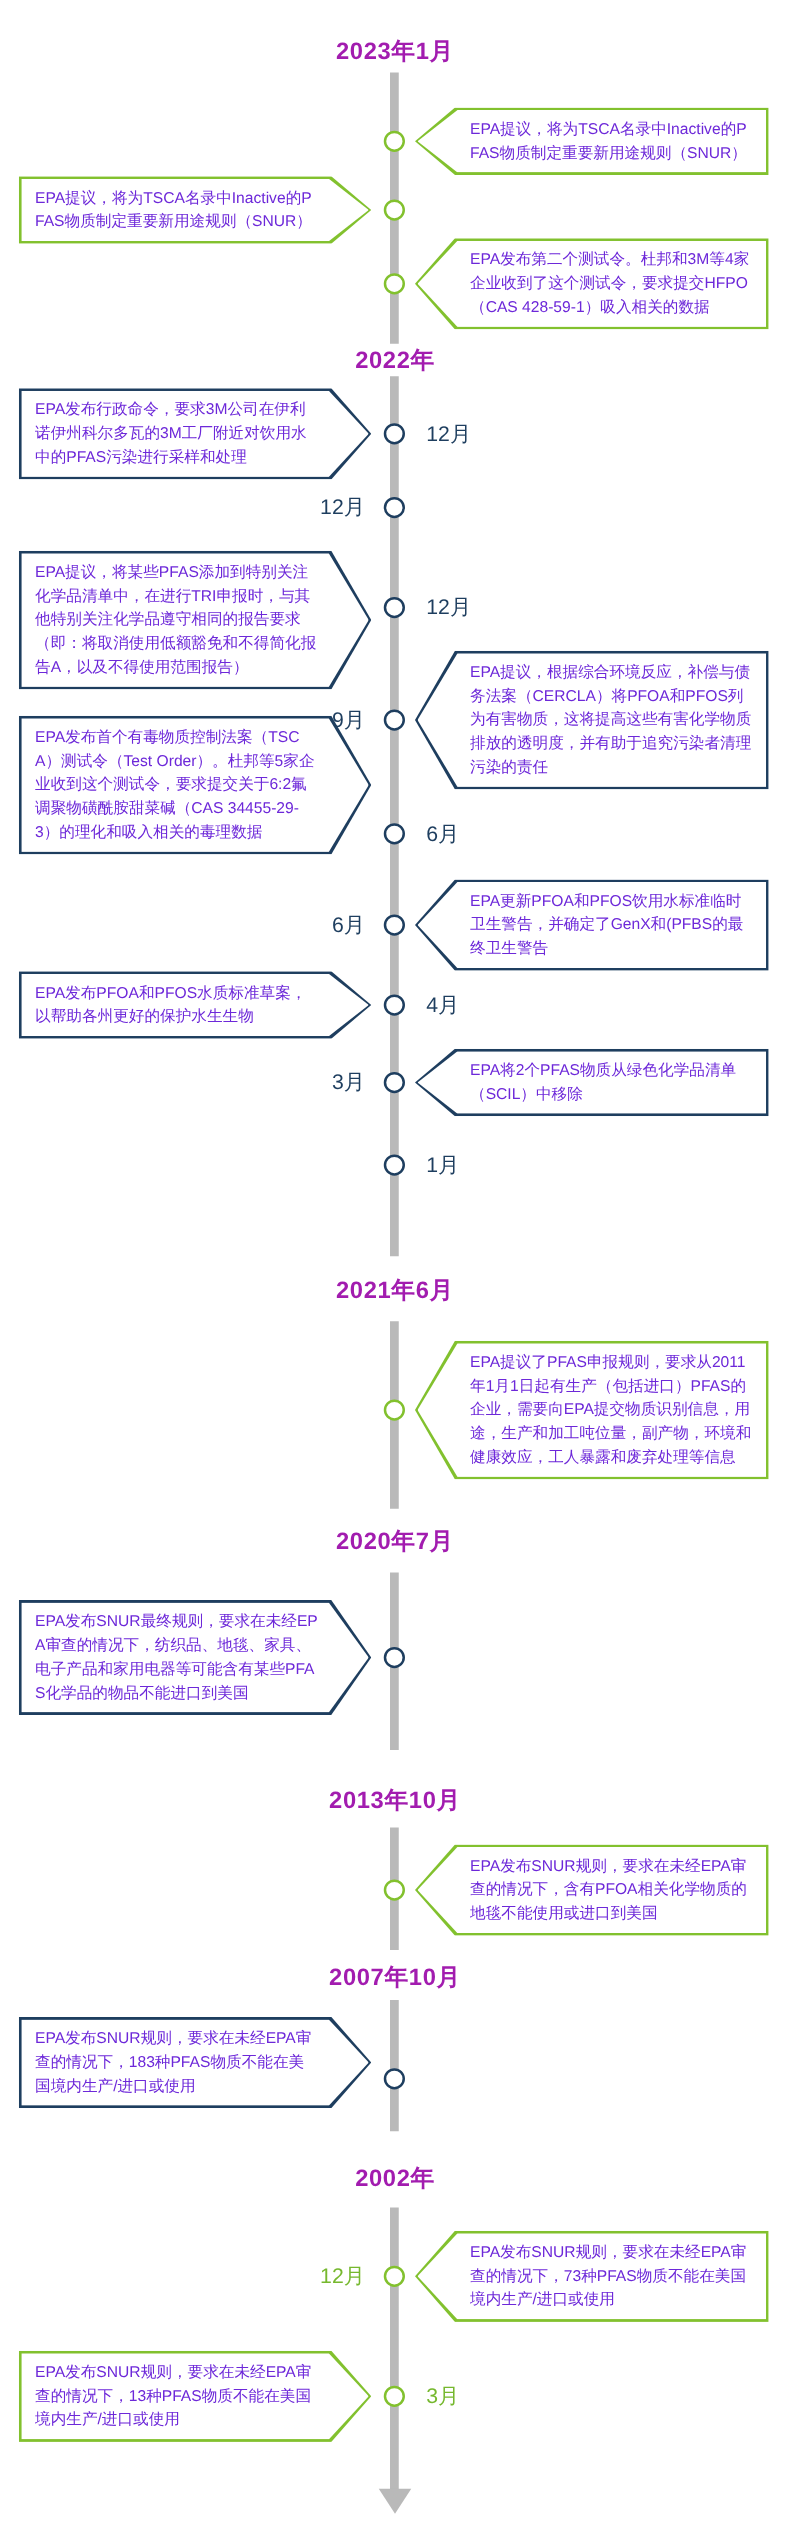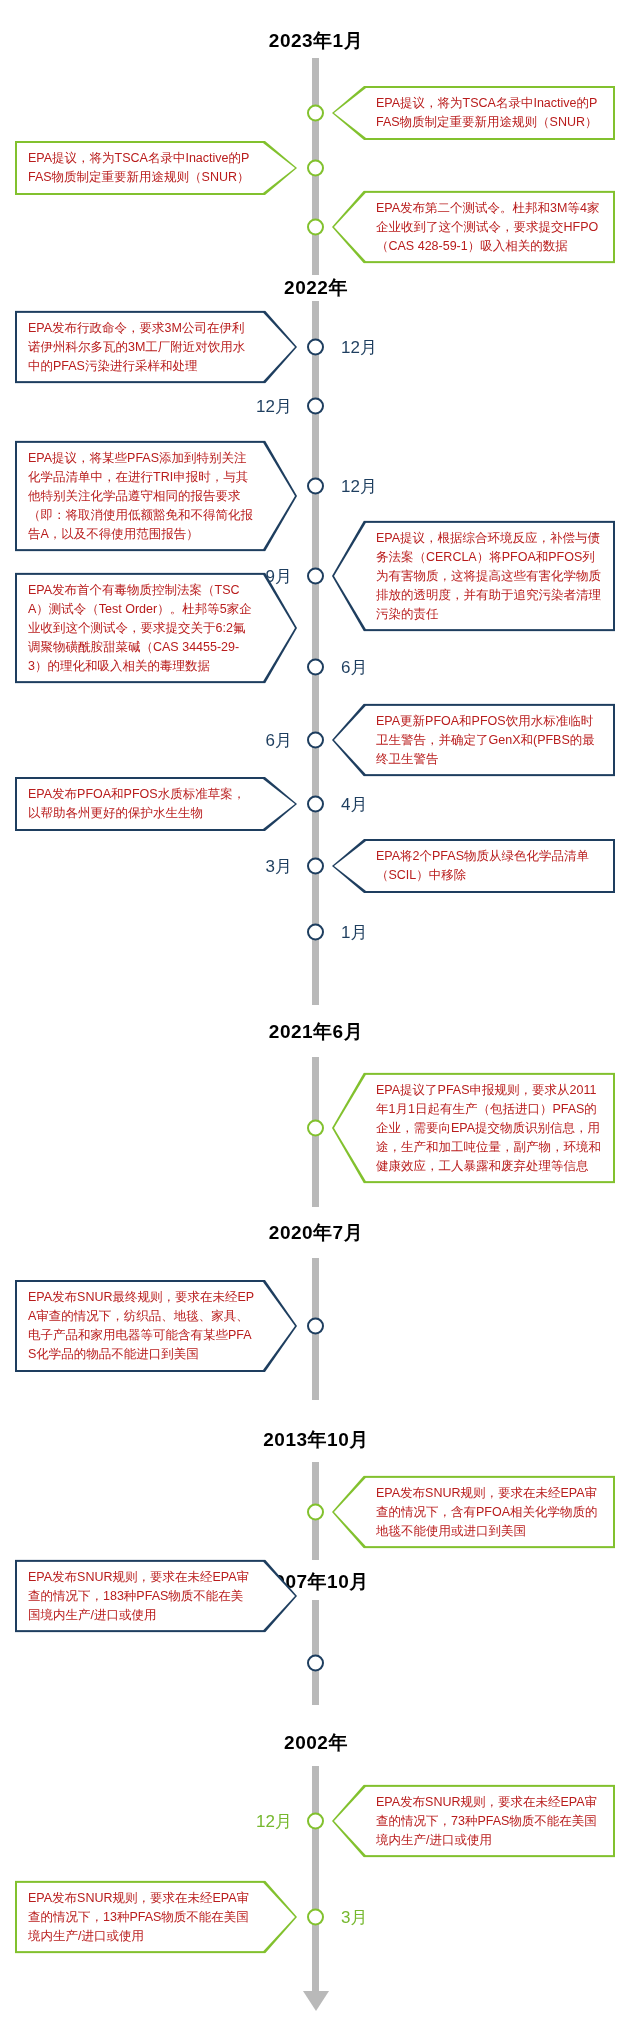--- a/index.html
+++ b/index.html
@@ -10,21 +10,21 @@
   
   .seg{position:absolute;left:312px;width:7px;background:#b9b9b9;z-index:1;}
   .arrowhead{
     position:absolute;left:303px;top:1991px;width:0;height:0;
     border-left:13px solid transparent;border-right:13px solid transparent;
     border-top:20px solid #b9b9b9;z-index:1;
   }
   
   .year{
     position:absolute;left:316px;transform:translate(-50%,-50%);
-    color:#000000;font-weight:700;font-size:19px;white-space:nowrap;
+    color:#a21caf;font-weight:700;font-size:19px;white-space:nowrap;
     background:#fff;padding:0 7px;z-index:2;letter-spacing:.5px;
   }
   
   .node{
     position:absolute;left:307px;width:17px;height:17px;box-sizing:border-box;
     border-radius:50%;background:#fff;transform:translateY(-50%);z-index:3;
   }
   .node.green{border:2.5px solid #82c12e;}
   .node.navy{border:2.5px solid #1e3e5f;}
   
@@ -44,21 +44,21 @@
   .bb-fill{position:absolute;inset:2px;background:#ffffff;}
   .bubble.left .bb-bg,.bubble.left .bb-fill{
     clip-path:polygon(0 0,calc(100% - 32px) 0,100% 50%,calc(100% - 32px) 100%,0 100%);
   }
   .bubble.right .bb-bg,.bubble.right .bb-fill{
     clip-path:polygon(32px 0,100% 0,100% 100%,32px 100%,0 50%);
   }
   .bubble.green .bb-bg{background:#82c12e;}
   .bubble.navy .bb-bg{background:#1e3e5f;}
   .bb-text{
-    position:relative;font-size:12.5px;line-height:19px;color:#b91c1c;
+    position:relative;font-size:12.5px;line-height:19px;color:#6d28d9;
     word-break:break-all;
   }
   .bubble.left .bb-text{padding:8px 42px 8px 13px;}
   .bubble.right .bb-text{padding:8px 11px 8px 44px;}
 </style>
 </head>
 <body>
 
 <div class="canvas">
 
@@ -177,21 +177,21 @@
   </div>
 
   <div class="node green" style="top:1512px"></div>
   <div class="bubble right green" style="top:1512px">
     <div class="bb-bg"></div>
     <div class="bb-fill"></div>
     <div class="bb-text">EPA发布SNUR规则，要求在未经EPA审查的情况下，含有PFOA相关化学物质的地毯不能使用或进口到美国</div>
   </div>
 
   <div class="node navy" style="top:1663px"></div>
-  <div class="bubble left navy" style="top:1596px">
+  <div class="bubble left navy" style="top:1650px">
     <div class="bb-bg"></div>
     <div class="bb-fill"></div>
     <div class="bb-text">EPA发布SNUR规则，要求在未经EPA审查的情况下，183种PFAS物质不能在美国境内生产/进口或使用</div>
   </div>
 
   <div class="node green" style="top:1821px"></div>
   <div class="month green at-left" style="top:1821px">12月</div>
   <div class="bubble right green" style="top:1821px">
     <div class="bb-bg"></div>
     <div class="bb-fill"></div>

